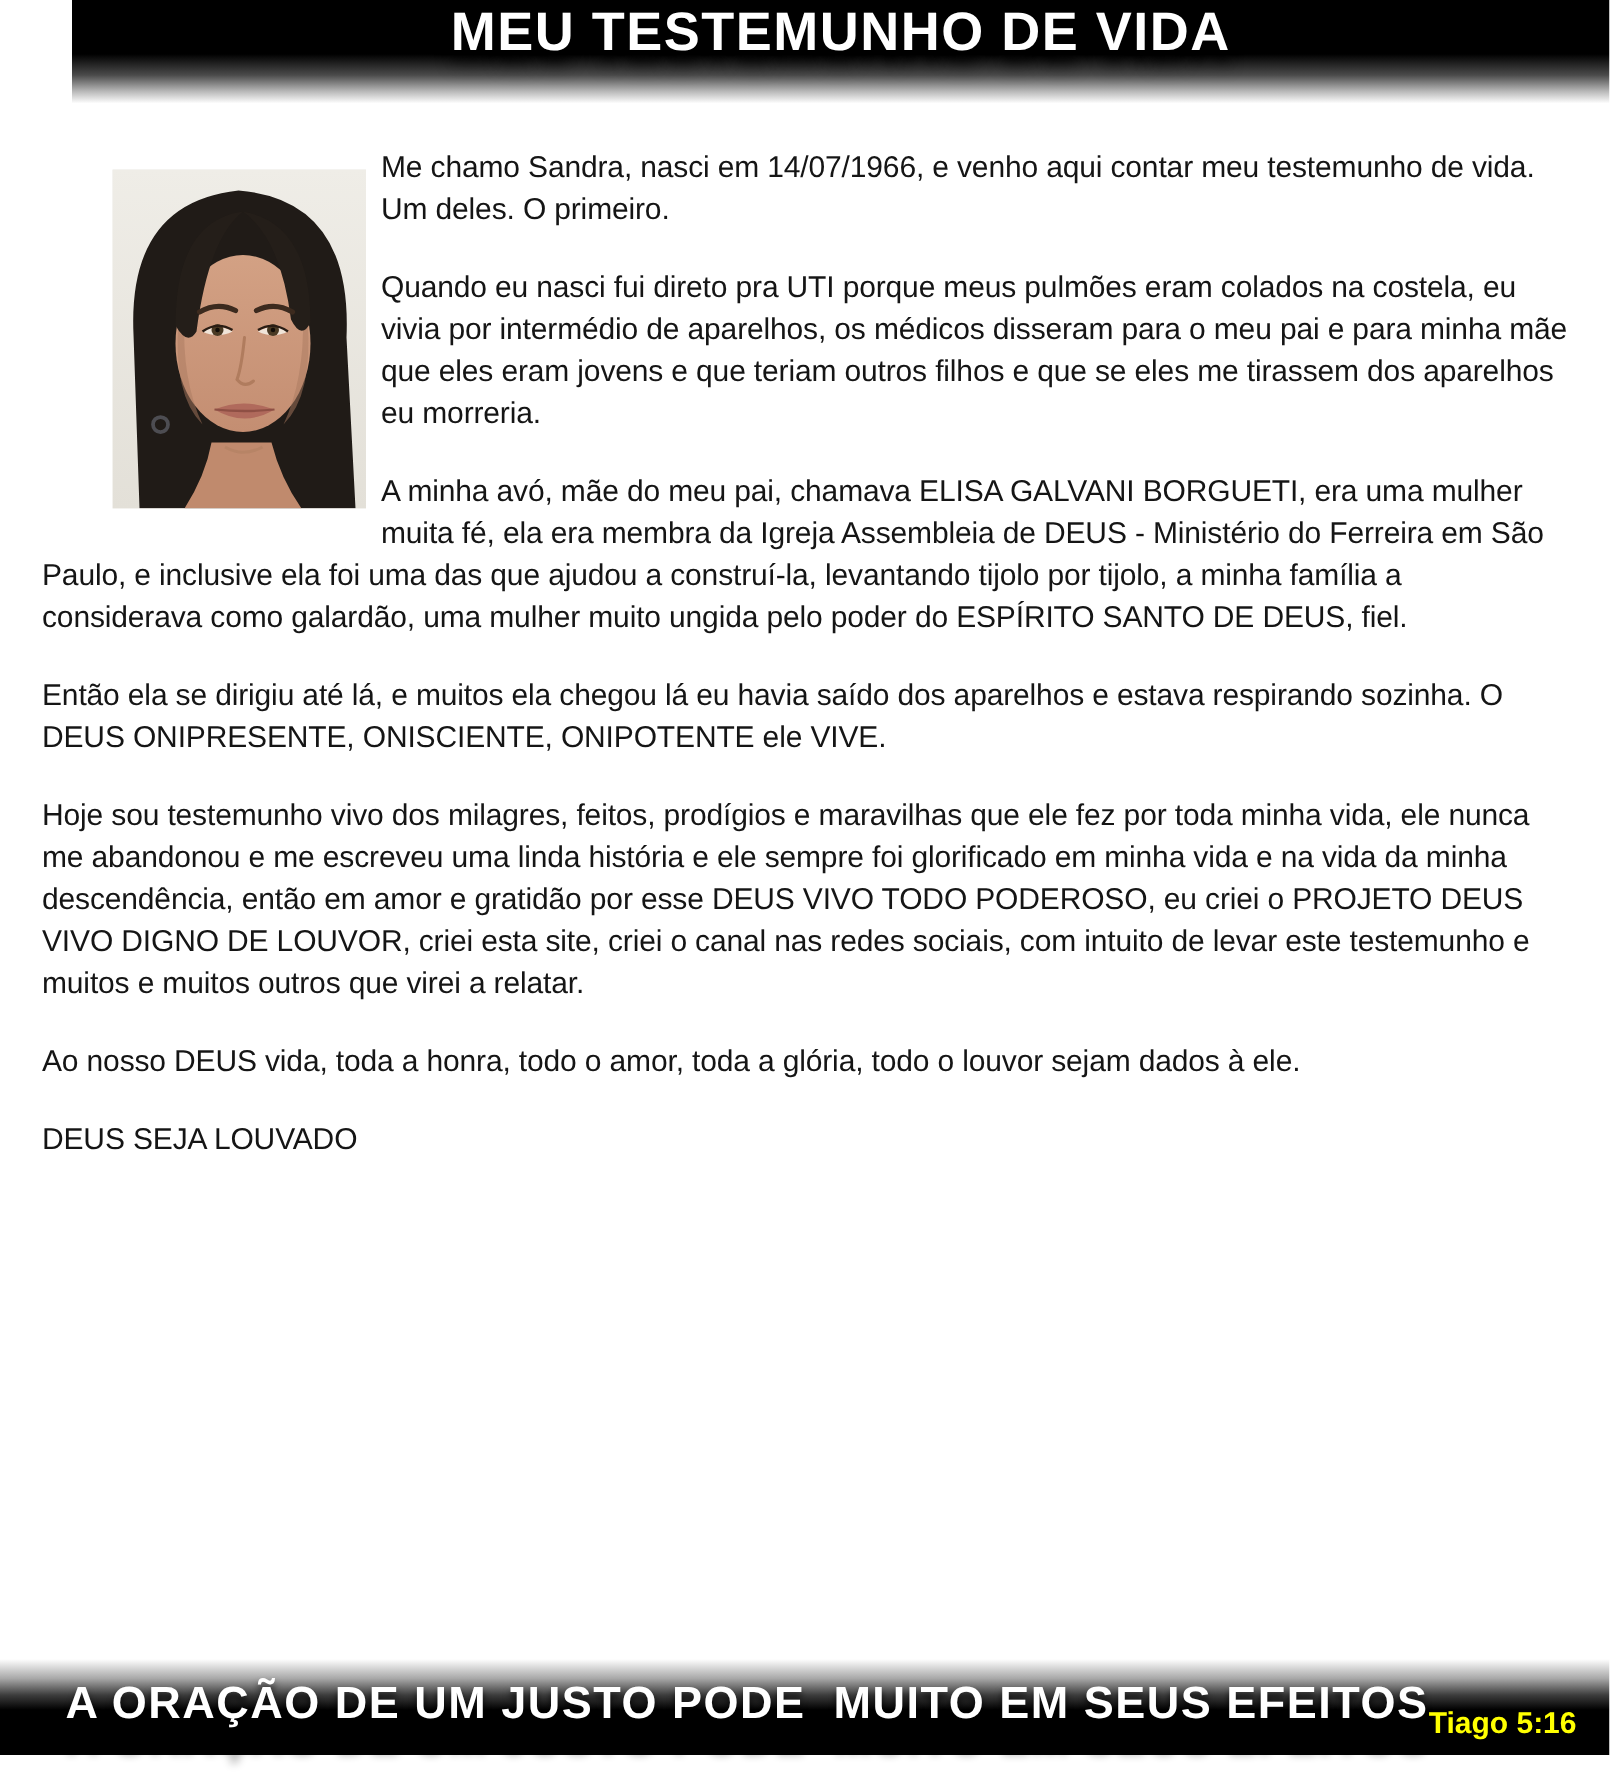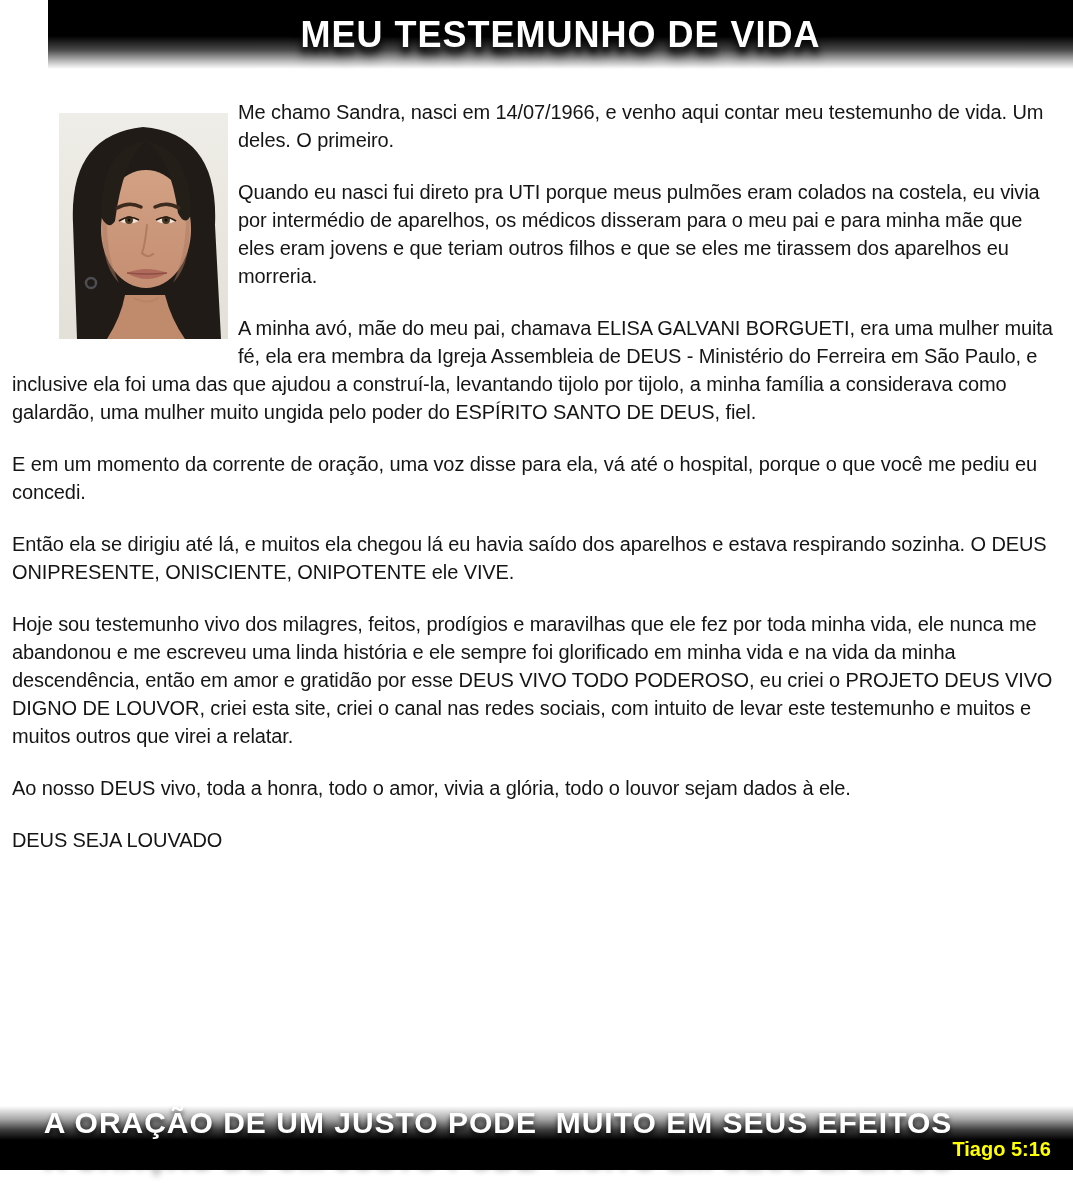--- a/index.html
+++ b/index.html
@@ -9,32 +9,32 @@
     background: #ffffff;
     font-family: "Liberation Sans", sans-serif;
     color: #151515;
   }
 
   
   .header {
     height: 70px;
     background: linear-gradient(to bottom,
       #000000 0px, #000000 36px, #4a4a4a 50px, #b9b9b9 61px, #ffffff 69px);
-    display: flex; align-items: center; justify-content: center; margin-left: 48px;
+    display: flex; justify-content: center; margin-left: 48px;
   }
   .header h1 {
     margin: 0;
     font-size: 36px; font-weight: bold; letter-spacing: 1px;
     color: #ffffff;
     text-shadow: 0 6px 7px rgba(0,0,0,0.85), 0 11px 12px rgba(0,0,0,0.40);
     white-space: pre;
   }
 
   
-  .content { padding: 0 12px; margin-top: 19px; }
+  .content { padding: 0 28px; margin-top: 19px; }
   .content p {
     margin: 0 0 24px 0;
     font-size: 20px; line-height: 28px; letter-spacing: -0.1px;
   }
   .content p.first { margin-top: 28px; }
 
   .photo {
     float: left;
     width: 169px; height: 226px;
     margin: 15px 10px 6px 47px;
@@ -46,21 +46,21 @@
   
   .footer {
     position: absolute; left: 0; right: 0; bottom: 0;
     height: 77px;
   }
   .footer-bar {
     position: relative;
     height: 64px;
     background: linear-gradient(to bottom,
       #ffffff 0px, #a8a8a8 13px, #3d3d3d 24px, #000000 34px, #000000 64px);
-    display: flex; align-items: flex-start; justify-content: center;
+    display: flex; align-items: center; justify-content: center;
     padding-right: 95px; padding-left: 18px;
     box-sizing: border-box;
   }
   .verse {
     font-size: 30px; font-weight: bold; letter-spacing: 1px;
     color: #ffffff; white-space: pre;
     padding-bottom: 5px;
     text-shadow: 0 4px 5px rgba(0,0,0,0.75);
   }
   .reference {
@@ -135,24 +135,23 @@
 
       <path d="M75,185 Q87,192 100,185" stroke="#b08162" stroke-width="2" fill="none" opacity="0.6"></path>
 
       <circle cx="32" cy="170" r="5" stroke="#4d4d52" stroke-width="2.5" fill="none"></circle>
     </svg>
   </div>
 
   <p class="first">Me chamo Sandra, nasci em 14/07/1966, e venho aqui contar meu testemunho de vida. Um deles. O primeiro.</p>
   <p>Quando eu nasci fui direto pra UTI porque meus pulmões eram colados na costela, eu vivia por intermédio de aparelhos, os médicos disseram para o meu pai e para minha mãe que eles eram jovens e que teriam outros filhos e que se eles me tirassem dos aparelhos eu morreria.</p>
   <p>A minha avó, mãe do meu pai, chamava ELISA GALVANI BORGUETI, era uma mulher muita fé, ela era membra da Igreja Assembleia de DEUS - Ministério do Ferreira em São Paulo, e inclusive ela foi uma das que ajudou a construí-la, levantando tijolo por tijolo, a minha família a considerava como galardão, uma mulher muito ungida pelo poder do ESPÍRITO SANTO DE DEUS, fiel.</p>
-  <p>E em um momento da corrente de oração, uma voz disse para ela, vá até o hospital, porque o que você me pediu eu concedi.</p>
   <p>Então ela se dirigiu até lá, e muitos ela chegou lá eu havia saído dos aparelhos e estava respirando sozinha. O DEUS ONIPRESENTE, ONISCIENTE, ONIPOTENTE ele VIVE.</p>
   <p>Hoje sou testemunho vivo dos milagres, feitos, prodígios e maravilhas que ele fez por toda minha vida, ele nunca me abandonou e me escreveu uma linda história e ele sempre foi glorificado em minha vida e na vida da minha descendência, então em amor e gratidão por esse DEUS VIVO TODO PODEROSO, eu criei o PROJETO DEUS VIVO DIGNO DE LOUVOR, criei esta site, criei o canal nas redes sociais, com intuito de levar este testemunho e muitos e muitos outros que virei a relatar.</p>
-  <p>Ao nosso DEUS vivo, toda a honra, todo o amor, vivia a glória, todo o louvor sejam dados à ele.</p>
+  <p>Ao nosso DEUS vida, toda a honra, todo o amor, toda a glória, todo o louvor sejam dados à ele.</p>
   <p>DEUS SEJA LOUVADO</p>
 </div>
 
 <footer class="footer">
   <div class="footer-bar">
     <span class="verse">A ORAÇÃO DE UM JUSTO PODE  MUITO EM SEUS EFEITOS</span>
     <span class="reference">Tiago 5:16</span>
   </div>
   <div class="footer-ghost">
     <span class="ghost-text">A ORAÇÃO DE UM JUSTO PODE  MUITO EM SEUS EFEITOS</span>

